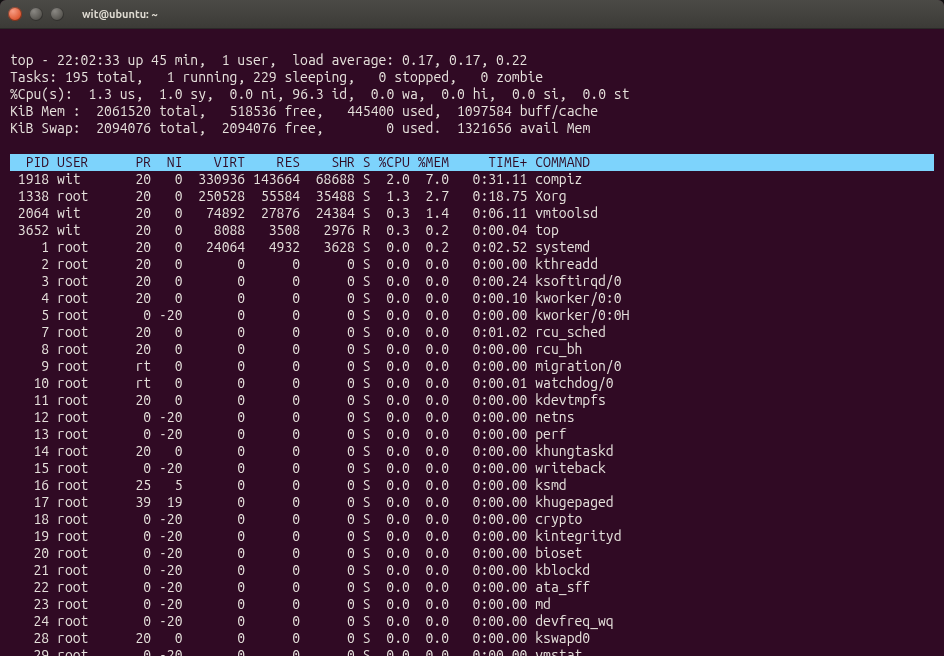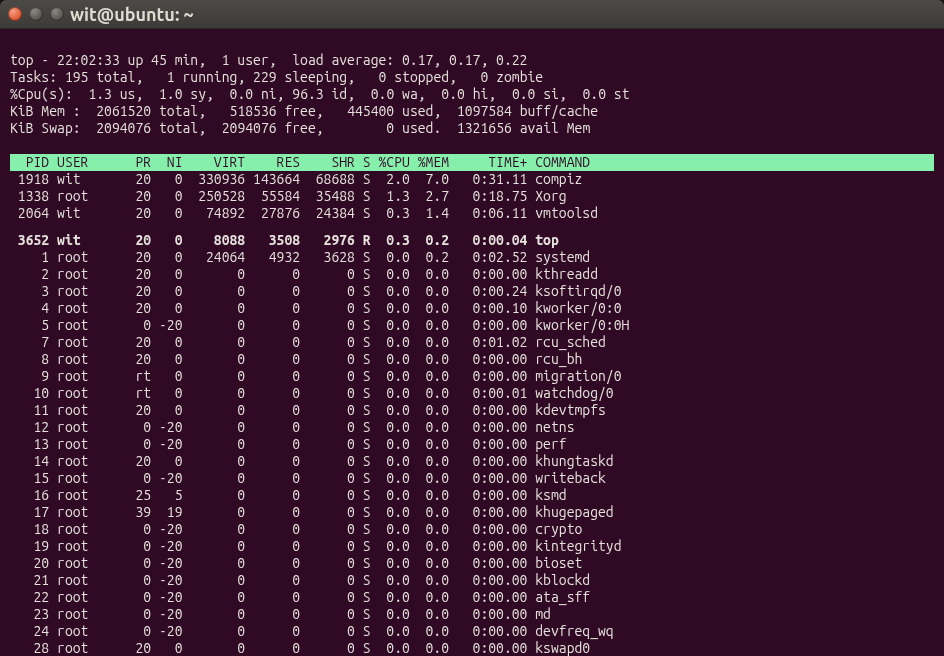--- a/index.html
+++ b/index.html
@@ -11,44 +11,44 @@
     color:#e6e1dc;
     overflow:hidden;
     border-radius:6px 6px 0 0;
     box-sizing:border-box;
   }
   .titlebar{
     height:28px;
     background:linear-gradient(#4b4a46,#3c3b37);
     display:flex;align-items:center;
     padding:0 8px;
-    gap:0;
+    gap:12px;
     color:#dfdbd2;
     font-family:"Ubuntu",sans-serif;
-    font-size:18px;
+    font-size:11px;
     font-weight:bold;
     border-bottom:1px solid #2b2a28;
   }
   .win-btns{display:flex;gap:7px;margin-right:6px;}
   .win-btn{
     width:14px;height:14px;border-radius:50%;
     box-shadow:inset 0 0 0 1px rgba(0,0,0,.4);
   }
   .close{background:radial-gradient(circle at 35% 30%,#f79d84,#e05f3a 60%,#b63d19);}
   .min,.max{background:radial-gradient(circle at 35% 30%,#8a8883,#5c5a55 60%,#3d3c39);}
   .term{
     padding:6px 10px 0 10px;
     white-space:pre;
   }
   .bold{font-weight:normal;}
   .hdr-row{
-    background:#86efac;color:#300a24;
+    background:#7dd3fc;color:#300a24;
     display:inline-block;width:100%;
   }
-  .row-bold{font-weight:bold;margin-top:10px;}
+  .row-bold{font-weight:normal;}
 </style>
 </head>
 <body>
 
 <div class="window">
   <div class="titlebar">
     <div class="win-btns">
       <div class="win-btn close"></div>
       <div class="win-btn min"></div>
       <div class="win-btn max"></div>

